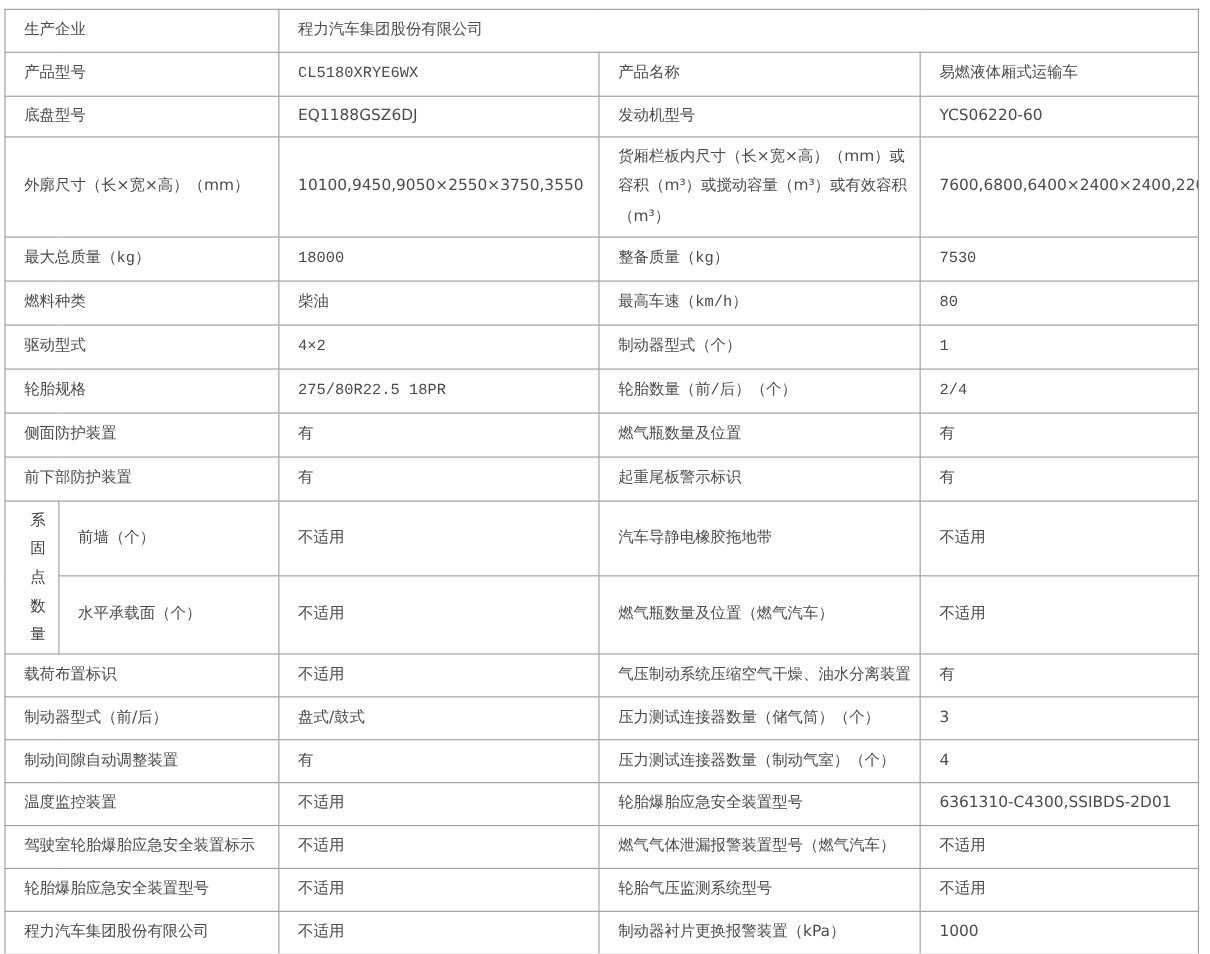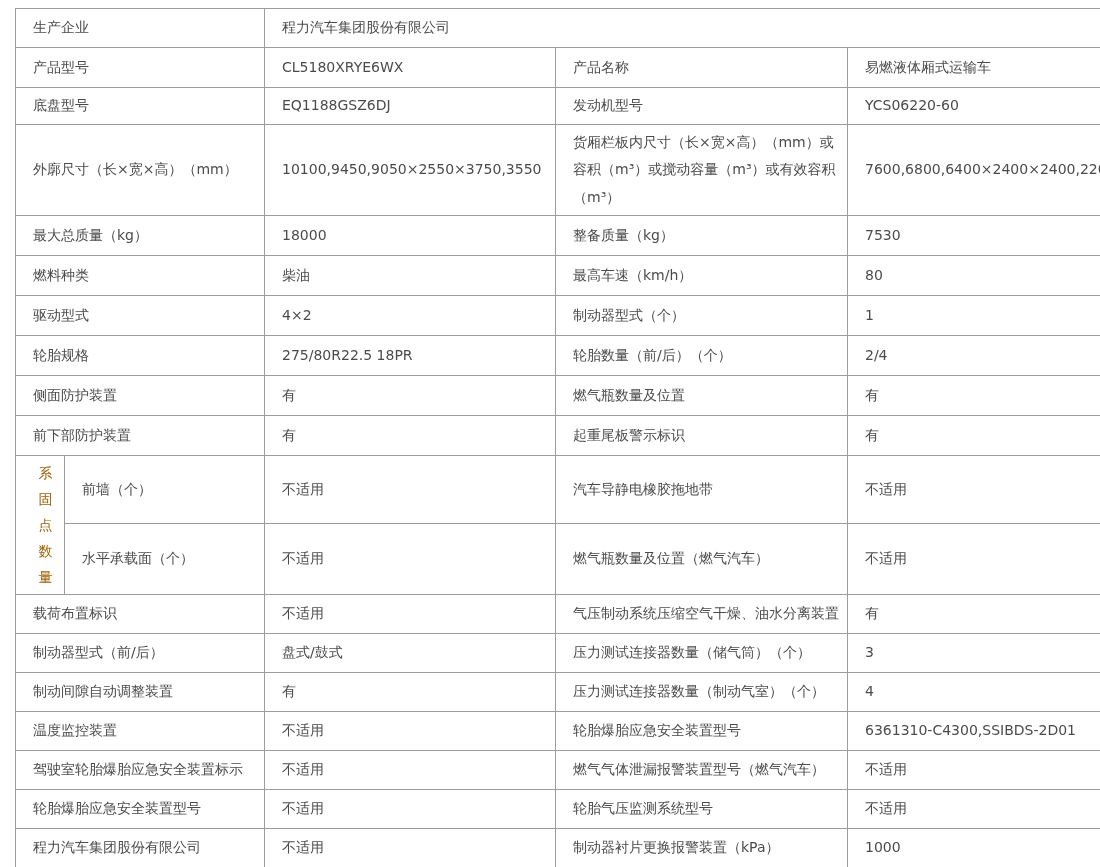--- a/index.html
+++ b/index.html
@@ -6,54 +6,54 @@
   .page {
     position: relative;
     width: 1100px;
     height: 867px;
     background: #ffffff;
     overflow: hidden;
     font-family: "DejaVu Sans", "Liberation Sans", sans-serif;
   }
   table.spec {
     position: absolute;
-    left: 15px;
+    left: 4px;
     top: 8px;
     width: 1085px;
     border-collapse: collapse;
     table-layout: fixed;
   }
   table.spec td {
     border: 1px solid #9c9c9c;
     font-size: 14px;
     color: #4b4b4b;
     padding: 4px 6px 4px 17px;
     line-height: 1.95;
     vertical-align: middle;
     overflow: hidden;
     background: #ffffff;
   }
-  tr.h-std    { height: 40px; }
+  tr.h-std    { height: 40px; font-family: Liberation Mono, monospace; }
   tr.h-r1     { height: 39px; }
   tr.h-r3     { height: 37px; padding-left: 44px; }
   tr.h-big    { height: 88px; }
   tr.h-tie1   { height: 66px; }
   tr.h-tie2   { height: 68px; }
   tr.h-low    { height: 39px; padding-left: 10px; }
   td.group-head {
     background: #f2f2f2;
     padding: 0;
     text-align: center;
   }
   td.group-head .vtext {
     width: 16px;
     margin: 0 auto;
     line-height: 26px;
     font-size: 14px;
-    color: #a16207;
+    color: #404040;
     word-break: break-all;
     text-align: center;
   }
 </style>
 </head>
 <body>
 
 <div class="page">
   <table class="spec">
     <colgroup>

